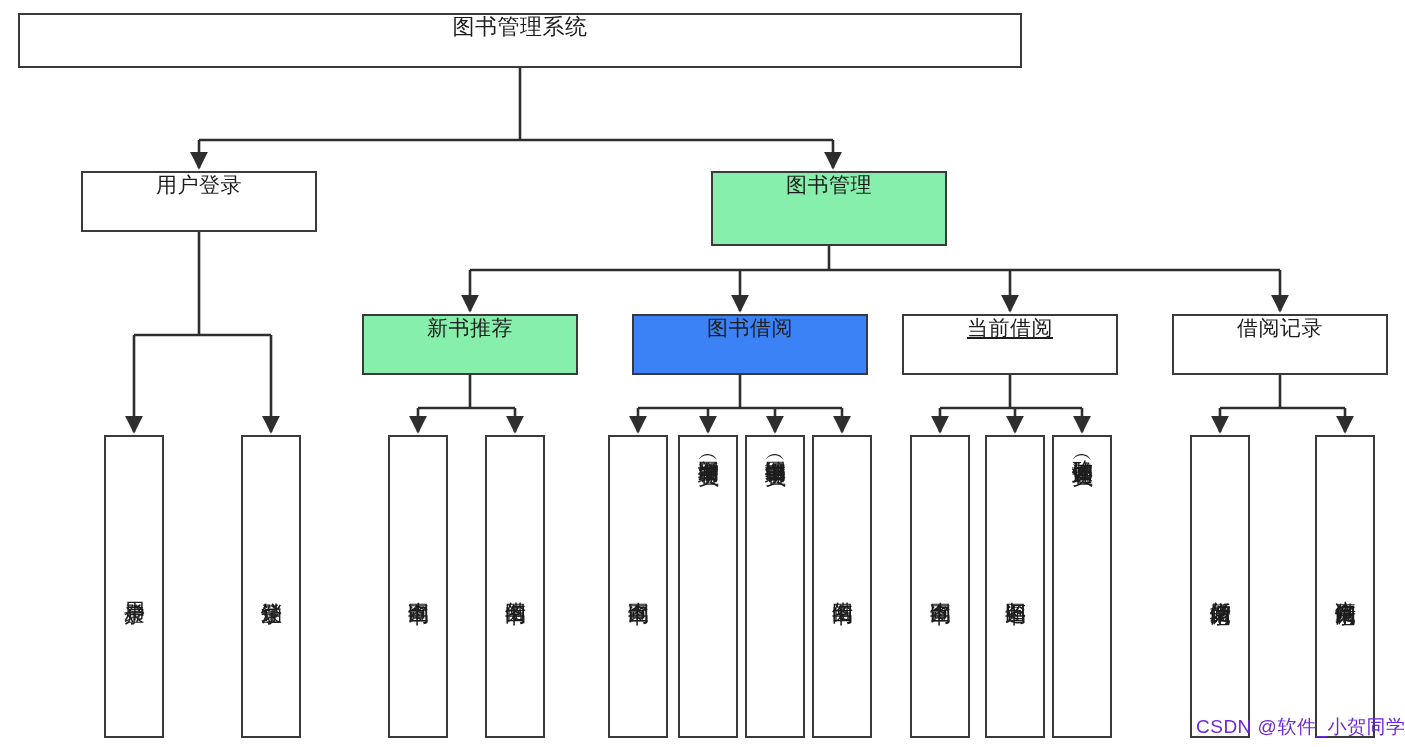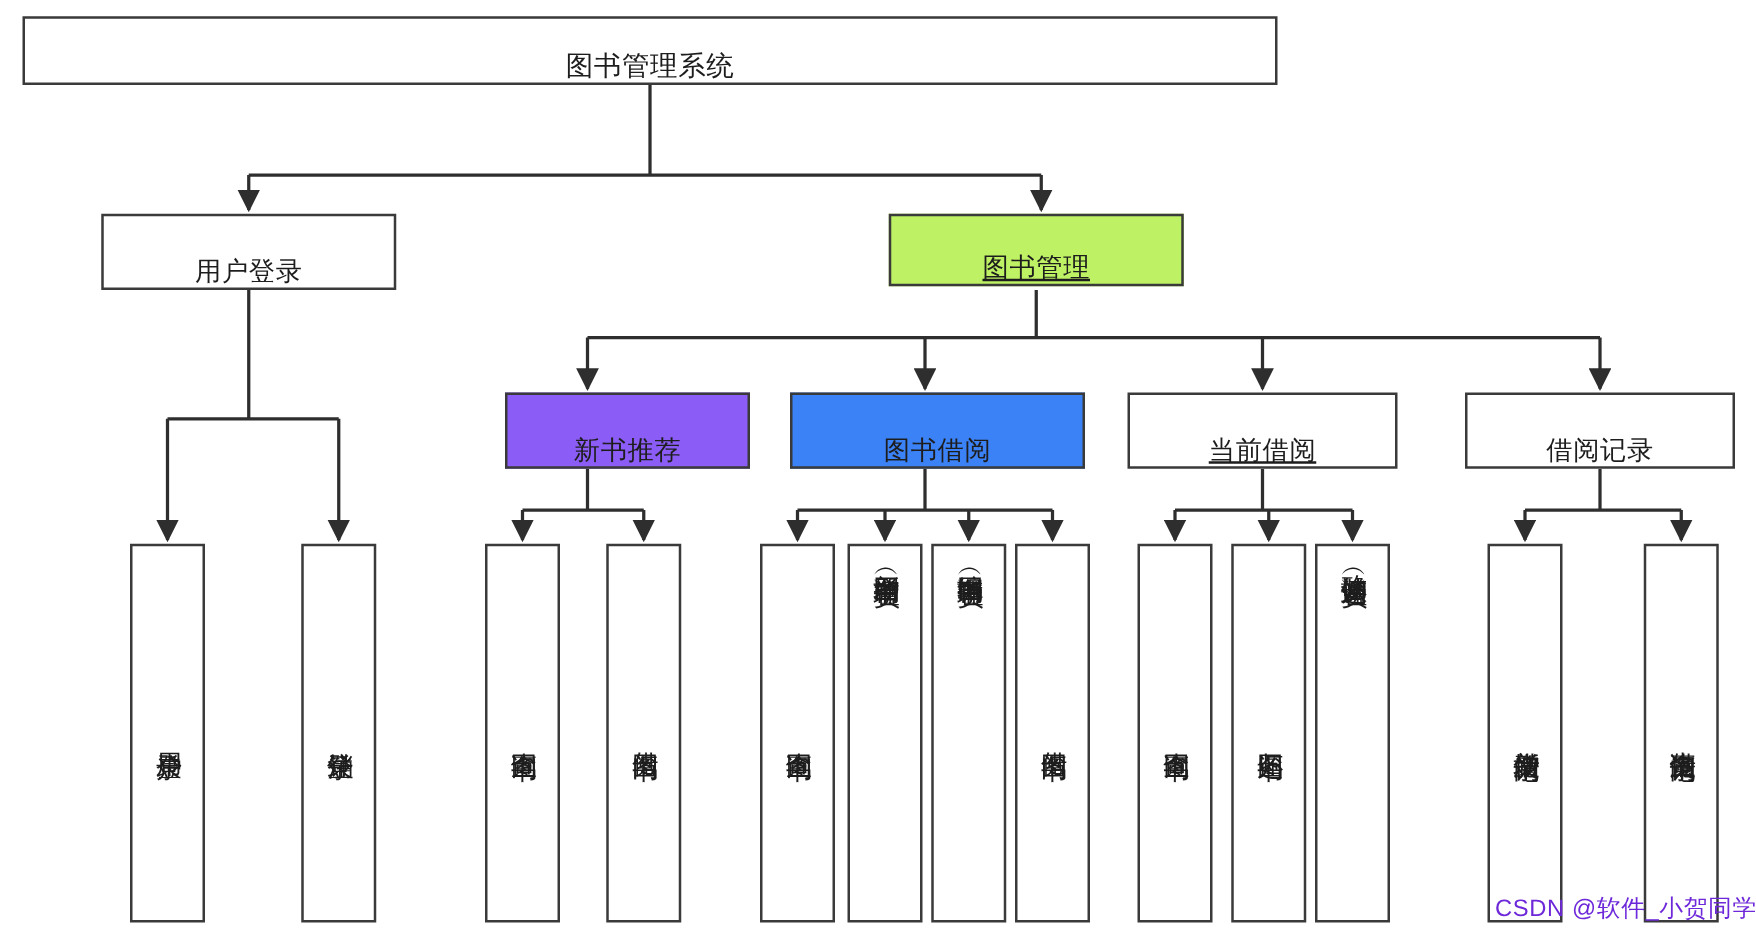--- a/index.html
+++ b/index.html
@@ -25,21 +25,21 @@
     width: 1405px;
     height: 747px;
     pointer-events: none;
   }
   .node {
     position: absolute;
     box-sizing: border-box;
     border: 2px solid #3a3a3a;
     background: #ffffff;
     display: flex;
-    align-items: flex-end;
+    align-items: flex-start;
     justify-content: center;
     color: #1d1d1d;
   }
   .node .lbl {
     display: block;
     text-align: center;
     line-height: 1.12;
   }
   .h-node .lbl {
     font-size: 21px;
@@ -130,25 +130,25 @@
     </g>
   </svg>
 
   <div class="node root h-node" id="node-root" style="left: 18px; top: 13px; width: 1004px; height: 55px; border-color: rgb(58, 58, 58); background: rgb(255, 255, 255); color: rgb(29, 29, 29);">
     <span class="lbl">图书管理系统</span>
   </div>
 
   <div class="node h-node" id="node-l2-0" style="left: 81px; top: 171px; width: 236px; height: 61px; border-color: rgb(58, 58, 58); background: rgb(255, 255, 255); color: rgb(29, 29, 29);">
     <span class="lbl">用户登录</span>
   </div>
-  <div class="node h-node" id="node-l2-1" style="left: 711px; top: 171px; width: 236px; height: 58px; border-color: rgb(58, 58, 58); background: #bef264; color: rgb(29, 29, 29); text-decoration: underline;">
+  <div class="node h-node" id="node-l2-1" style="left: 711px; top: 171px; width: 236px; height: 75px; border-color: rgb(58, 58, 58); background: #86efac; color: rgb(29, 29, 29);">
     <span class="lbl">图书管理</span>
   </div>
 
-  <div class="node h-node" id="node-l3-0" style="left: 362px; top: 314px; width: 196px; height: 61px; border-color: rgb(58, 58, 58); background: #8b5cf6; color: rgb(29, 29, 29); margin-left: 42px;">
+  <div class="node h-node" id="node-l3-0" style="left: 362px; top: 314px; width: 216px; height: 61px; border-color: rgb(58, 58, 58); background: #86efac; color: rgb(29, 29, 29);">
     <span class="lbl">新书推荐</span>
   </div>
   <div class="node h-node" id="node-l3-1" style="left: 632px; top: 314px; width: 236px; height: 61px; border-color: rgb(58, 58, 58); background: #3b82f6; color: rgb(29, 29, 29);">
     <span class="lbl">图书借阅</span>
   </div>
   <div class="node h-node" id="node-l3-2" style="left: 902px; top: 314px; width: 216px; height: 61px; border-color: rgb(58, 58, 58); background: rgb(255, 255, 255); color: rgb(29, 29, 29); text-decoration: underline;">
     <span class="lbl">当前借阅</span>
   </div>
   <div class="node h-node" id="node-l3-3" style="left: 1172px; top: 314px; width: 216px; height: 61px; border-color: rgb(58, 58, 58); background: rgb(255, 255, 255); color: rgb(29, 29, 29);">
     <span class="lbl">借阅记录</span>

